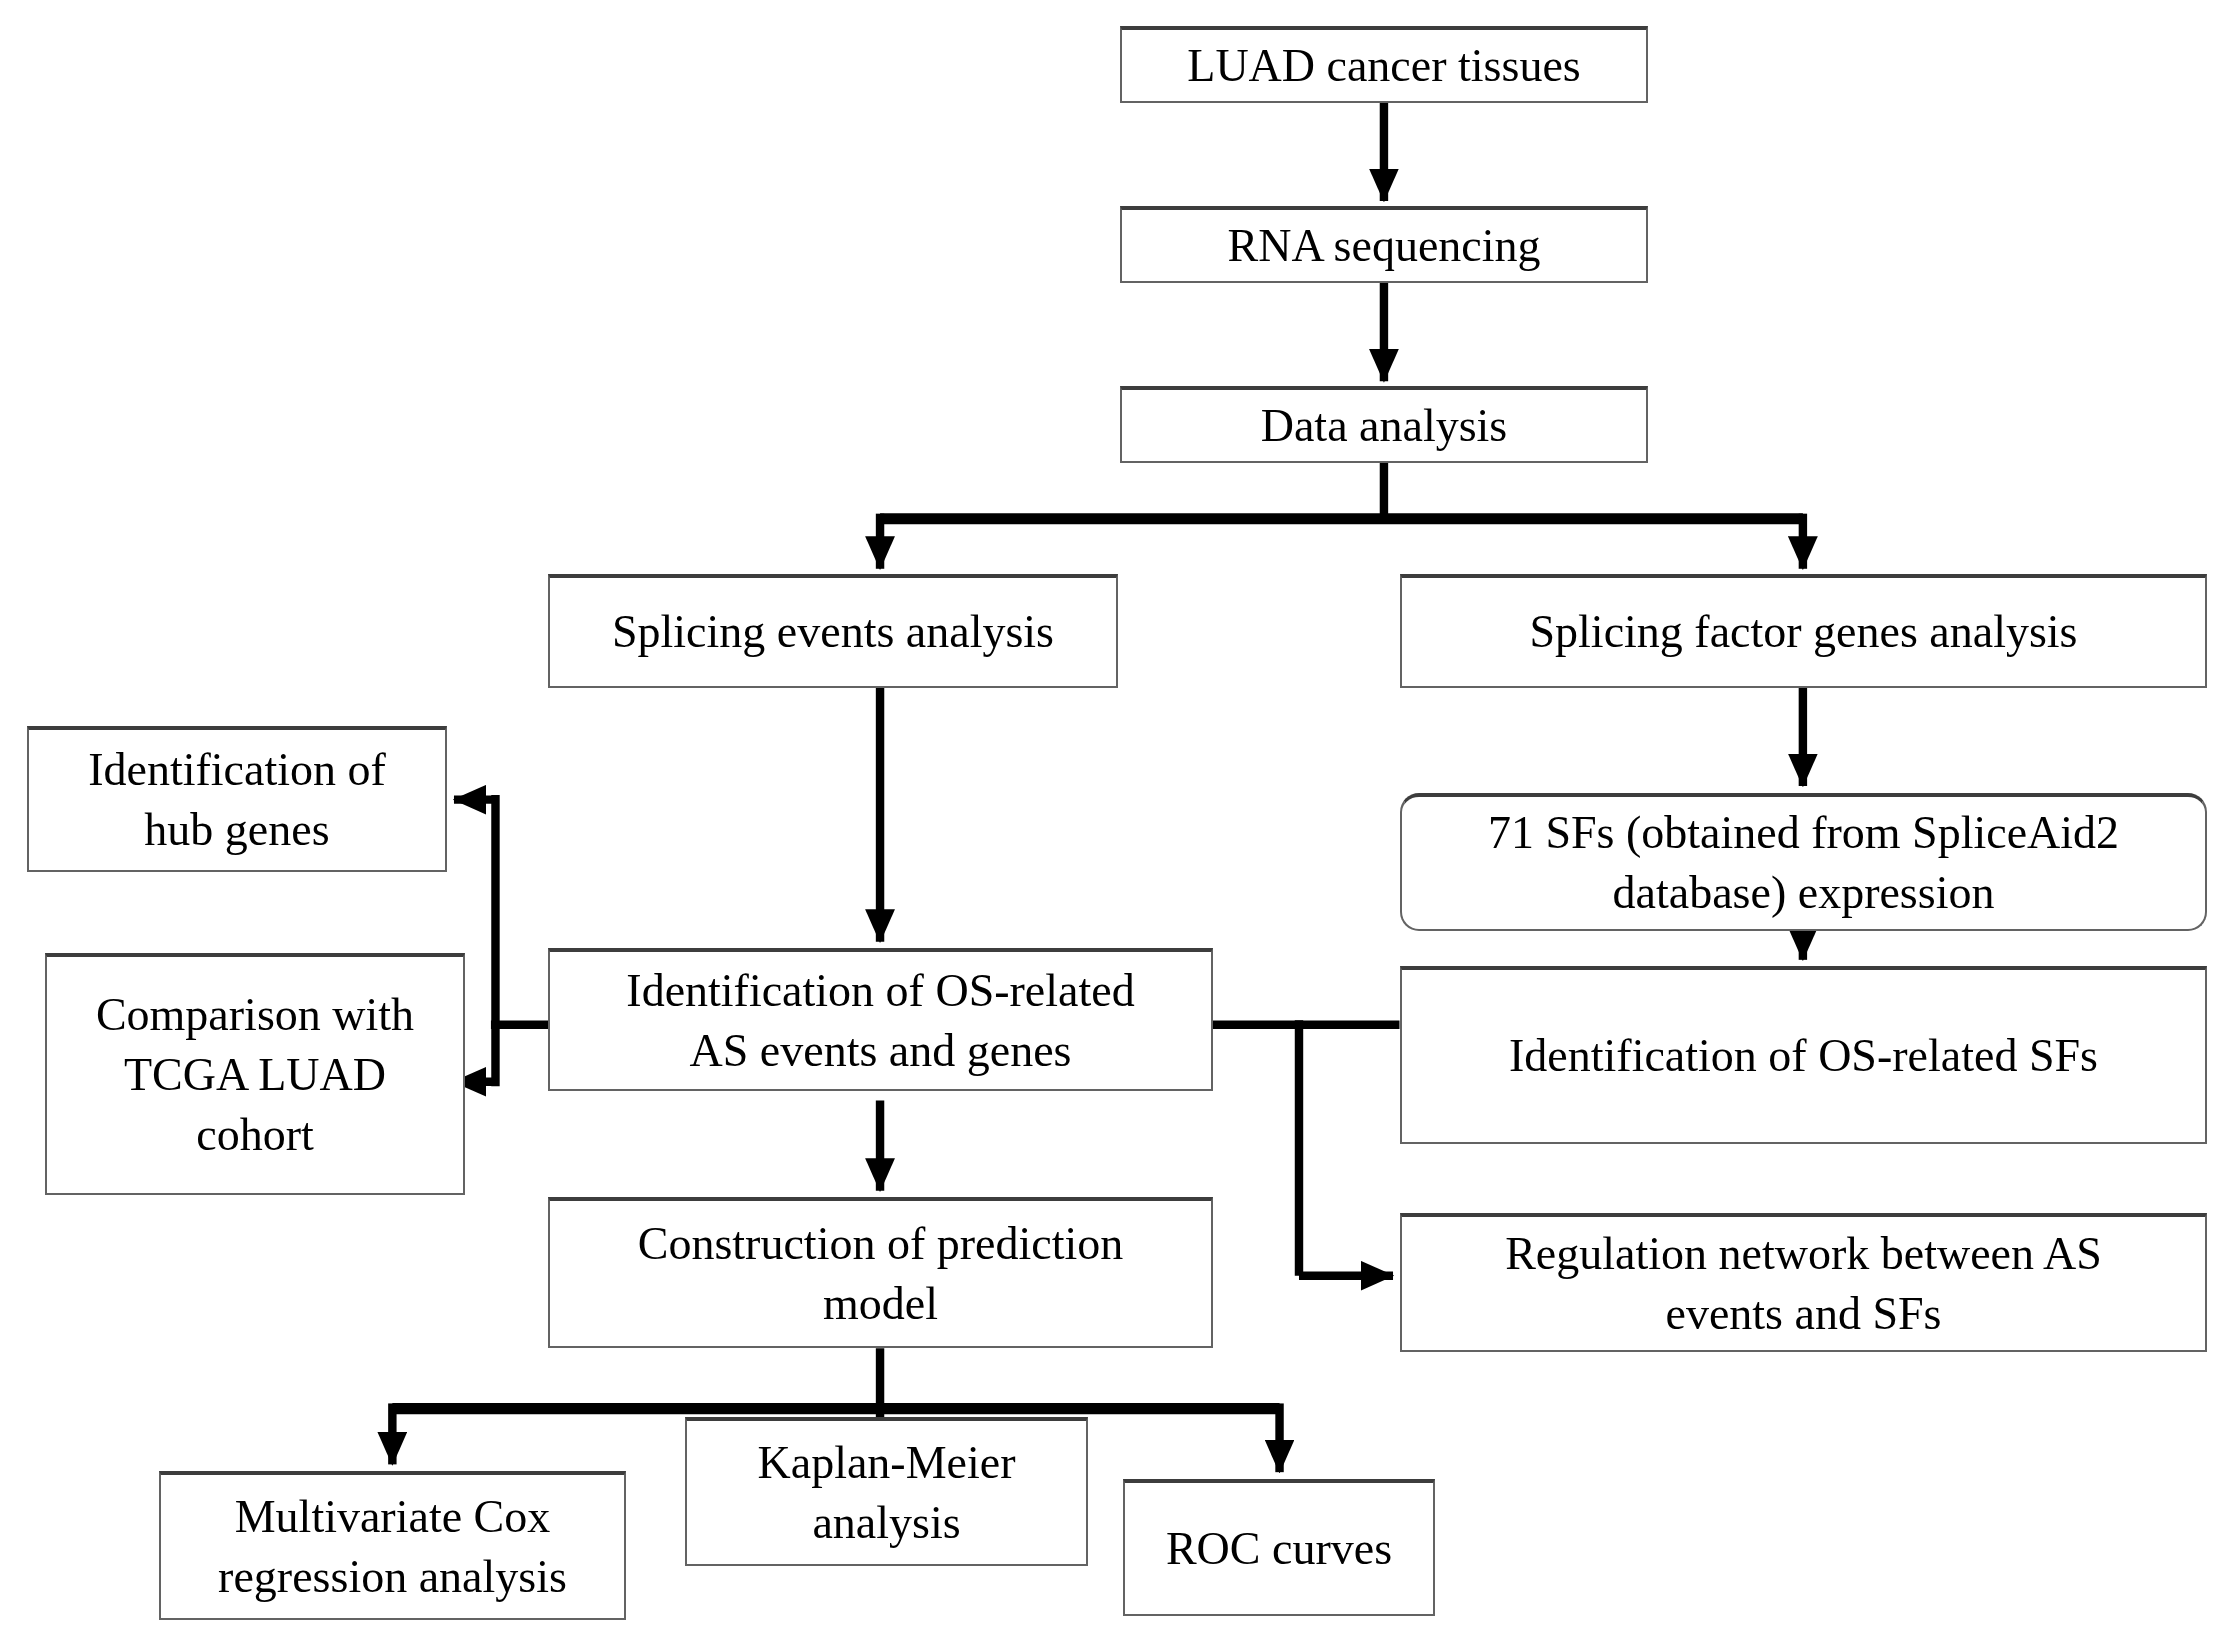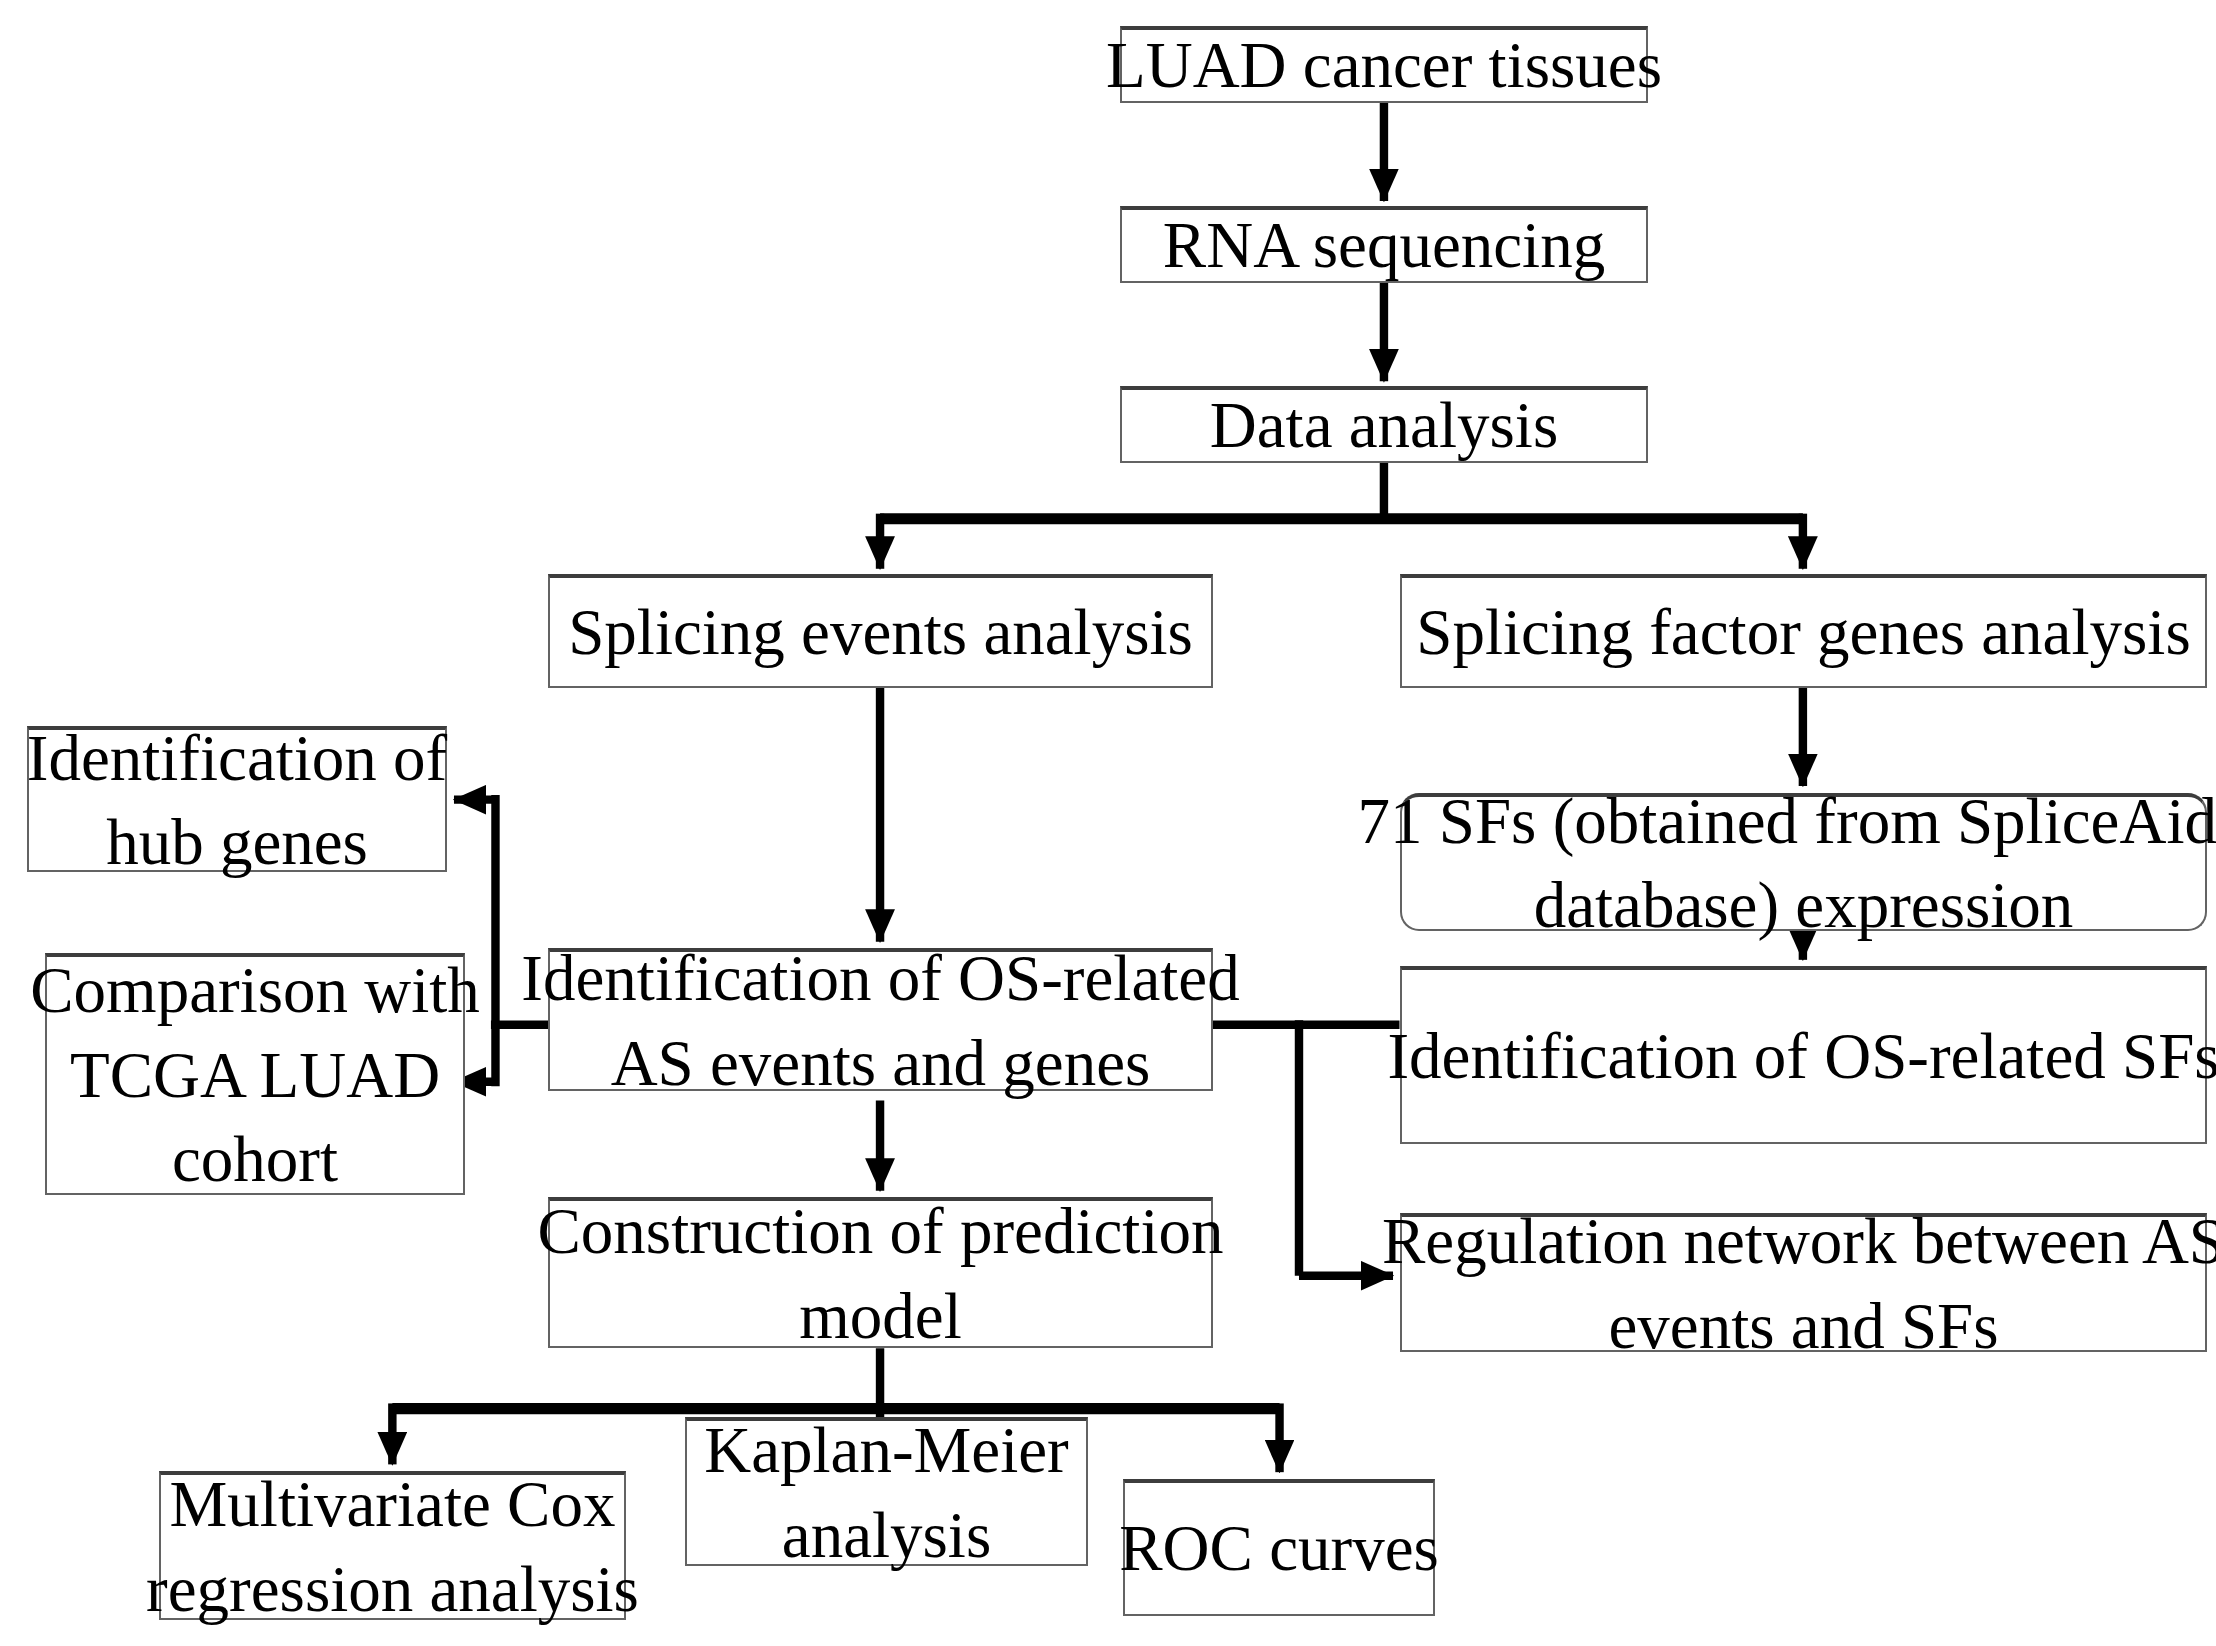--- a/index.html
+++ b/index.html
@@ -26,21 +26,21 @@
     position: absolute;
     box-sizing: border-box;
     background: #ffffff;
     border: 2.6px solid #636363;
     border-top: 4.5px solid #3d3d3d;
     display: flex;
     align-items: center;
     justify-content: center;
     text-align: center;
     color: #000000;
-    font-size: 65px;
+    font-size: 46px;
     line-height: 1.3;
     white-space: pre;
   }
   .edge {
     stroke: #000000;
     stroke-width: 13;
     fill: none;
   }
   .edge.bar {
     stroke-width: 17;
@@ -86,21 +86,21 @@
     <path class="edge" d="M605,2164 V2258" marker-end="url(#ah)"></path>
     <path class="edge" d="M1973,2164 V2270" marker-end="url(#ah)"></path>
   </svg>
 
   <div class="node" style="left:1120px; top:26px;   width:528px;  height:77px;">LUAD cancer tissues</div>
 
   <div class="node" style="left:1120px; top:206px;  width:528px;  height:77px;">RNA sequencing</div>
 
   <div class="node" style="left:1120px; top:386px;  width:528px;  height:77px;">Data analysis</div>
 
-  <div class="node" style="left:548px;  top:574px;  width:665px; height:114px;">Splicing events analysis</div>
+  <div class="node" style="left:548px;  top:574px;  width:570px; height:114px;">Splicing events analysis</div>
 
   <div class="node" style="left:1400px; top:574px;  width:807px; height:114px;">Splicing factor genes analysis</div>
 
   <div class="node" style="left:27px;   top:726px; width:420px;  height:146px;">Identification of
 hub genes</div>
 
   <div class="node" style="left:1400px; top:793px; width:807px; height:138px;border-radius:19px;">71 SFs (obtained from SpliceAid2
 database) expression</div>
 
   <div class="node" style="left:548px;  top:948px; width:665px; height:143px;">Identification of OS-related

